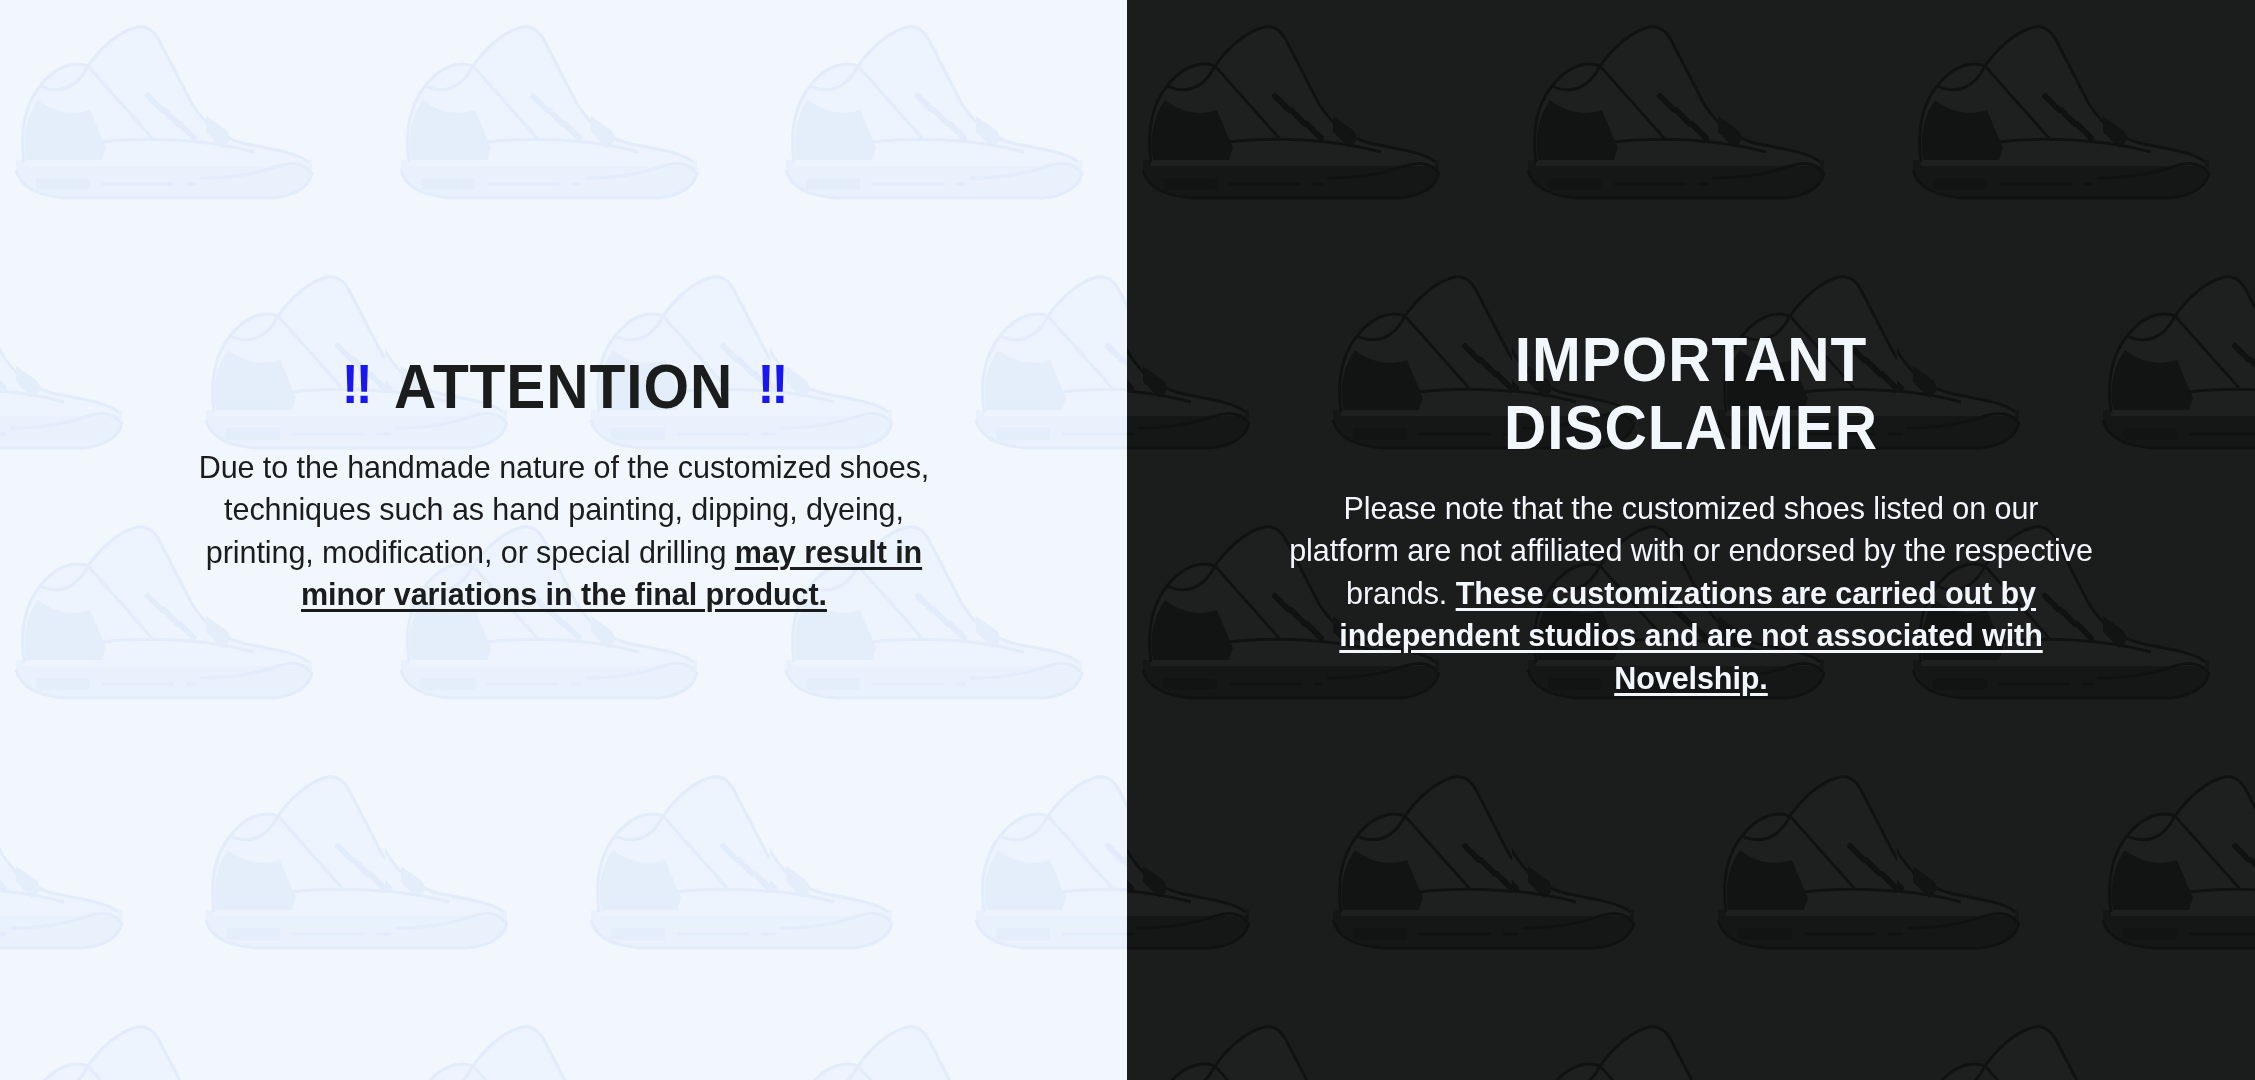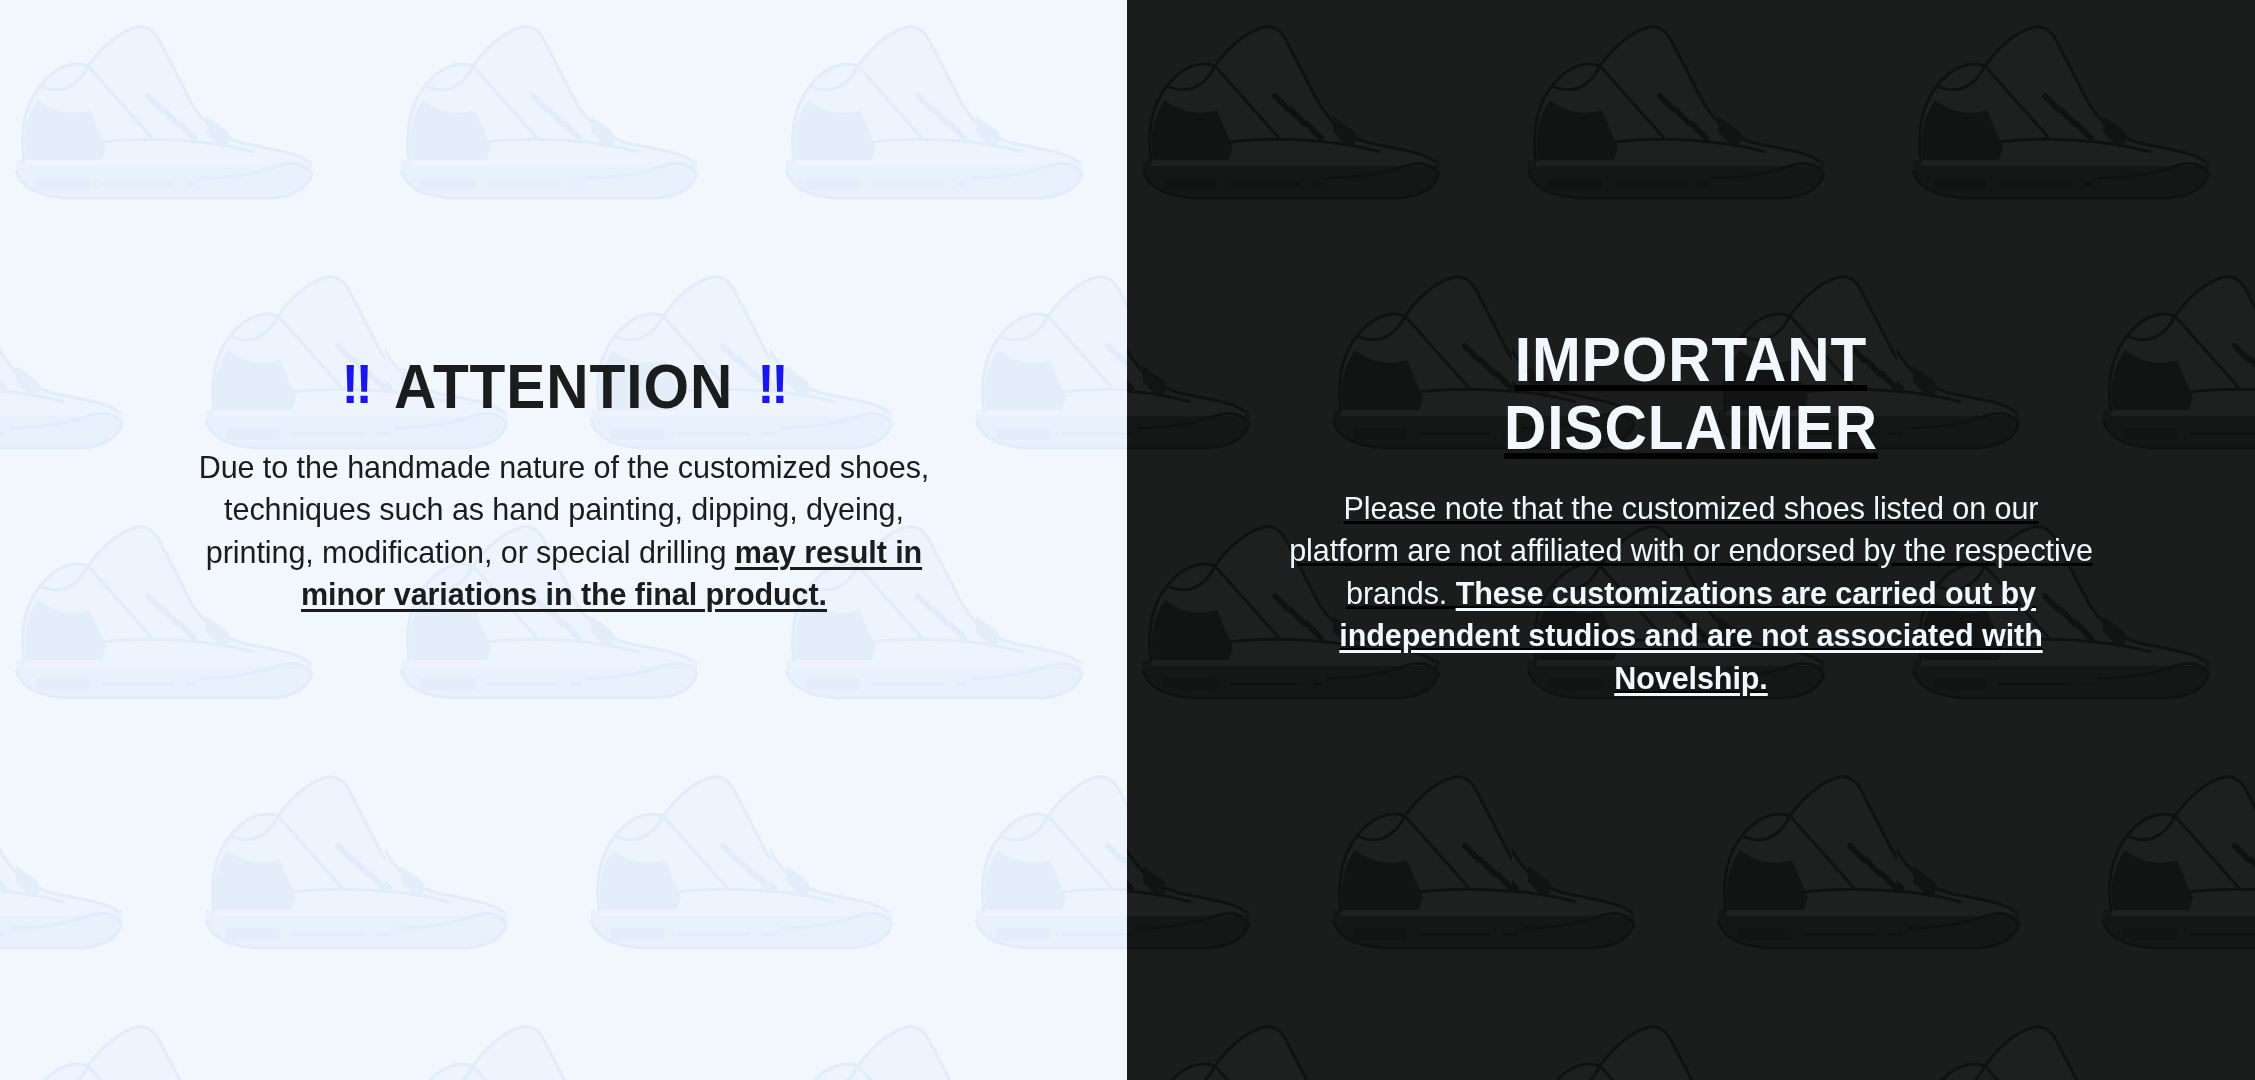--- a/index.html
+++ b/index.html
@@ -50,21 +50,21 @@
   }
 
   .content-inner {
     width: 100%;
     display: flex;
     flex-direction: column;
     align-items: center;
   }
 
   .panel-left .content-inner  { padding-top: 355px; }
-  .panel-right .content-inner { padding-top: 325px; text-decoration: underline; }
+  .panel-right .content-inner { padding-top: 325px; }
 
   
   .heading {
     font-family: "Liberation Sans", sans-serif;
     font-weight: 700;
     letter-spacing: -0.5px;
     margin: 0;
     line-height: 1.0;
     transform: scaleX(0.93);
     transform-origin: center;

